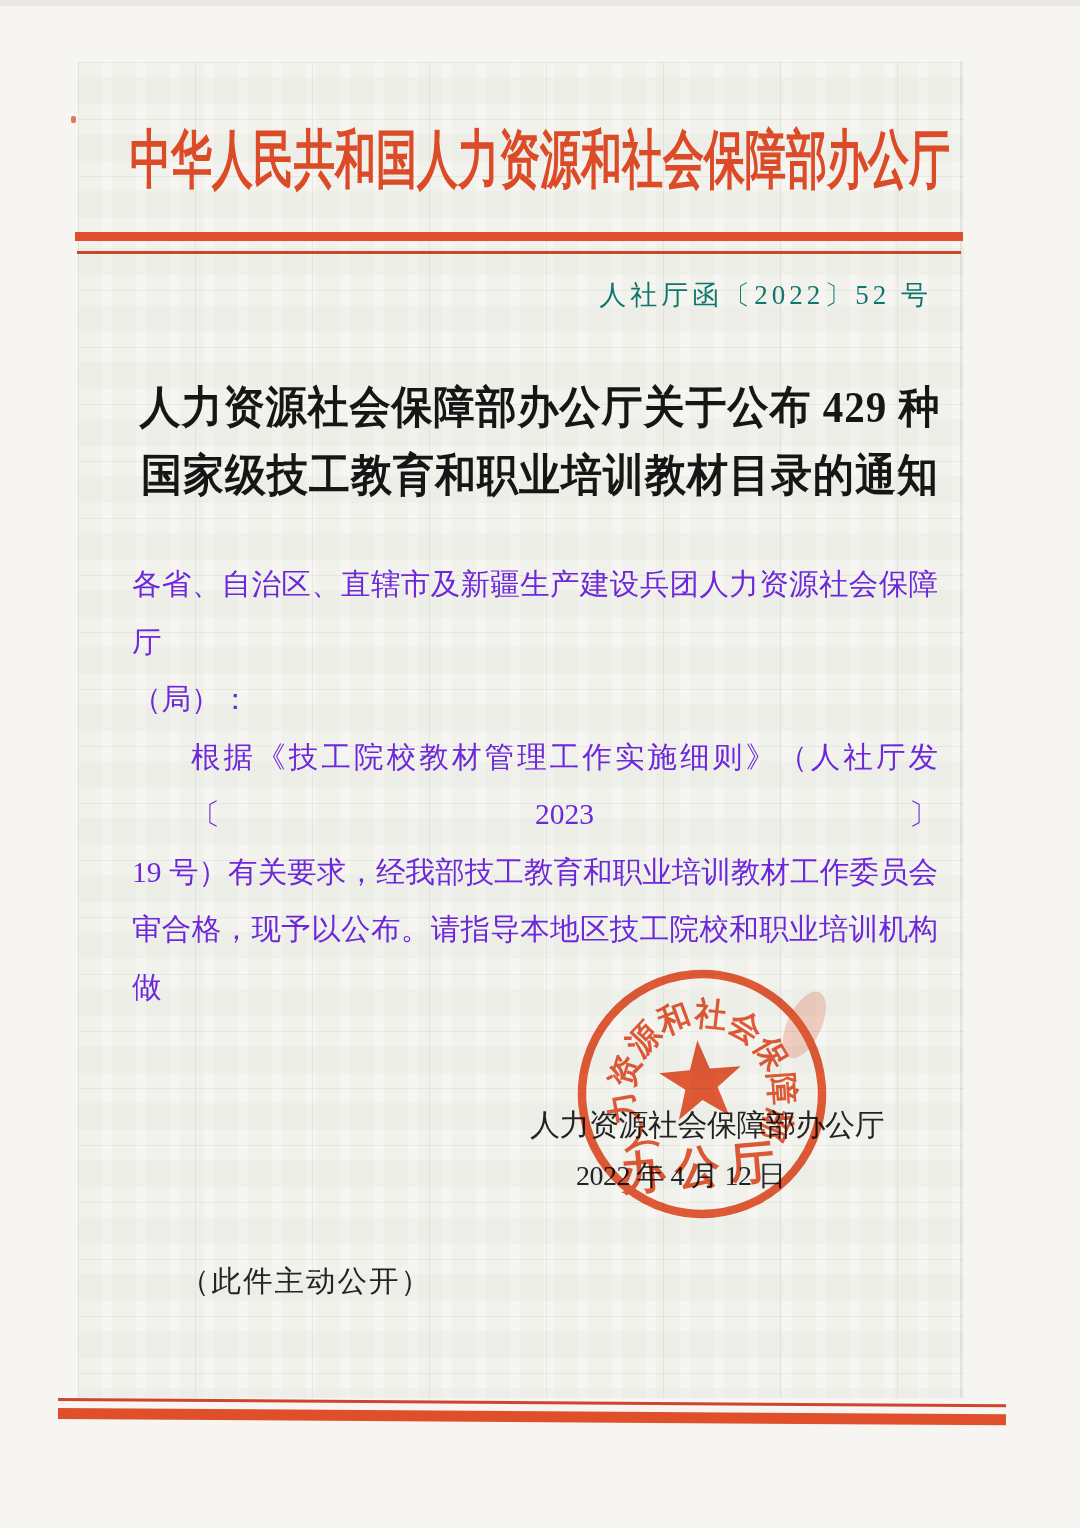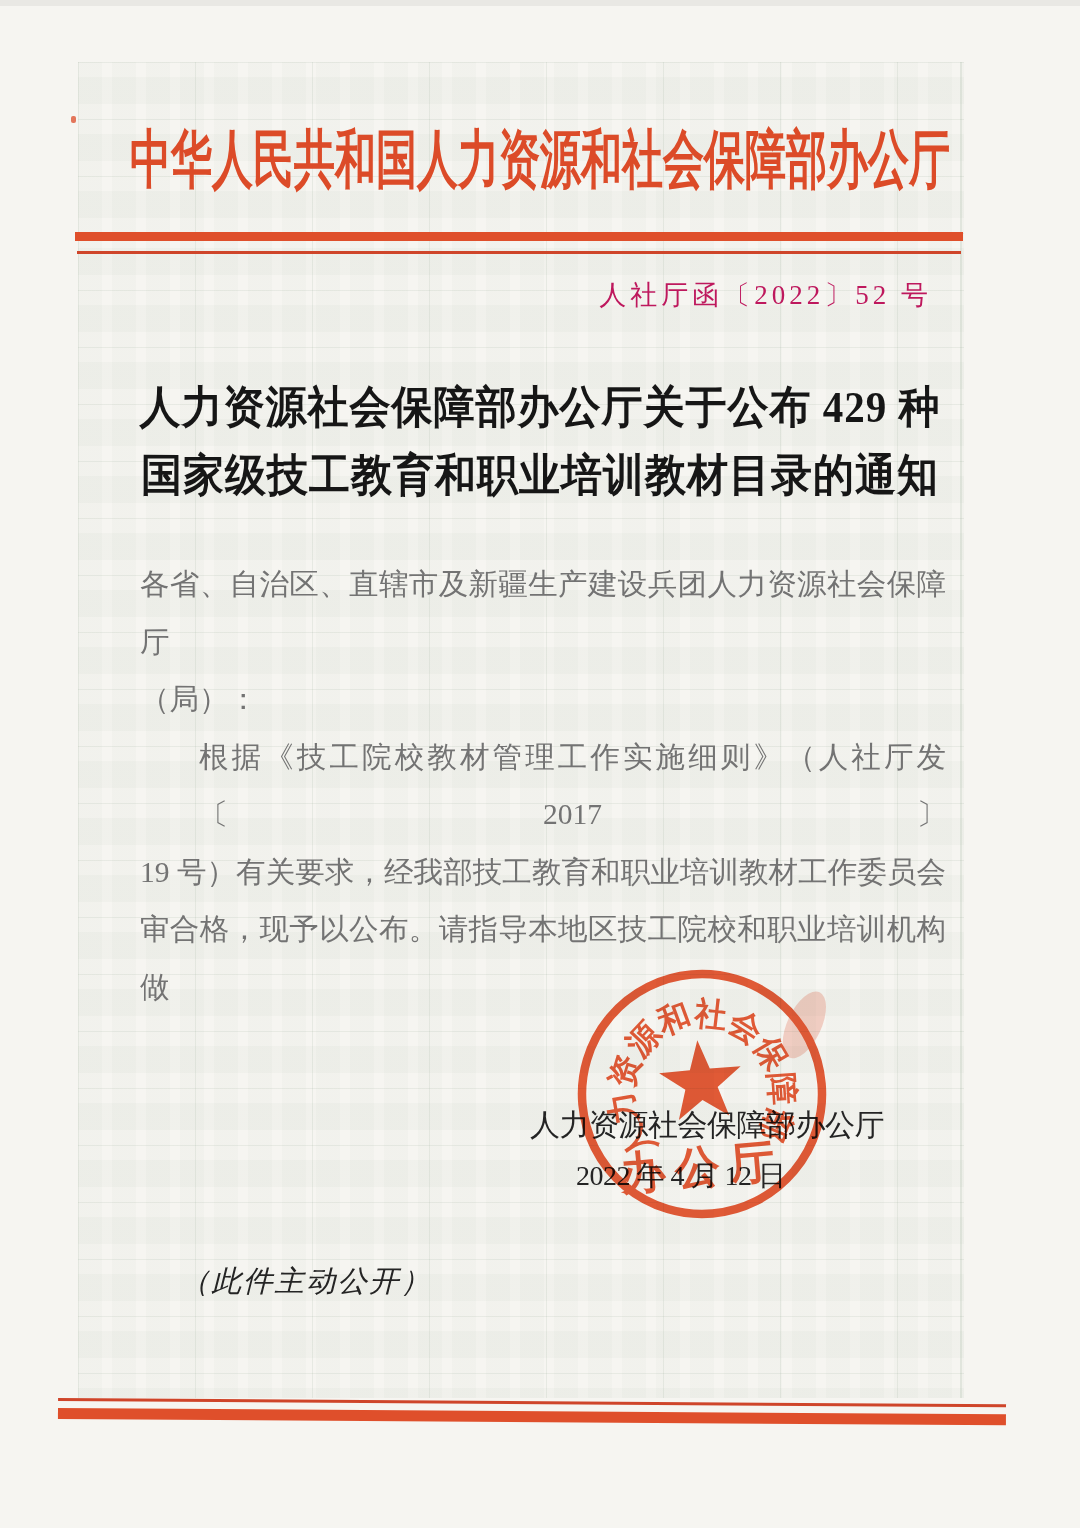--- a/index.html
+++ b/index.html
@@ -30,33 +30,33 @@
     text-align:center; white-space:nowrap; line-height:1;
     font-size:41px; font-weight:700; letter-spacing:0px;
     color:#dc4b28;
     transform:scaleY(1.55); transform-origin:50% 0;
   }
   .rule-thick{ position:absolute; top:226px; left:75px; width:888px; height:9px; background:#df4f2b; }
   .rule-thin{ position:absolute; top:245px; left:77px; width:884px; height:3px; background:#cf452a; }
 
   .doc-number{
     position:absolute; top:273px; right:148px;
-    font-size:27px; letter-spacing:4px; line-height:1.2; color:#be185d;
+    font-size:27px; letter-spacing:4px; line-height:1.2; color:#0f766e;
   }
 
   .notice-title{
     position:absolute; top:367px; left:0; right:0;
     text-align:center; font-weight:700; color:#161616;
     font-size:41px; line-height:63px; letter-spacing:1px;
     transform:scaleY(1.08); transform-origin:50% 0;
   }
 
   .body-text{
-    position:absolute; top:550px; left:140px; width:806px;
-    font-size:29.5px; line-height:57.5px; color:#737373;
+    position:absolute; top:550px; left:132px; width:806px;
+    font-size:29.5px; line-height:57.5px; color:#6d28d9;
   }
   .jl{ text-align:justify; text-align-last:justify; }
   .ll{ text-align:left; text-align-last:left; }
   .indent{ padding-left:59px; }
 
   .sig-org{
     position:absolute; top:1104px; left:530px;
     font-size:30px; letter-spacing:-0.5px; line-height:1; color:#242424;
   }
   .sig-date{
@@ -64,21 +64,21 @@
     font-size:28px; letter-spacing:-0.5px; line-height:1; color:#242424;
   }
 
   .seal{
     position:absolute; left:562px; top:948px; width:280px; height:280px;
     transform:rotate(-5deg);
     mix-blend-mode:multiply; opacity:.93;
     font-family:"Liberation Serif","DejaVu Serif",serif;
   }
 
-  .note{ position:absolute; left:180px; font-size:29.5px; letter-spacing:2px; line-height:1; color:#242424;font-style:italic; }
+  .note{ position:absolute; left:180px; font-size:29.5px; letter-spacing:2px; line-height:1; color:#242424; }
   .note-1{ top:1261px; }
   .note-2{ top:1321px; }
 
   .bottom-rules{
     position:absolute; top:1392px; left:58px; width:948px;
     transform:rotate(0.38deg); transform-origin:0 50%;
   }
   .b-thin{ width:100%; height:3px; background:#cf452a; }
   .b-gap{ width:100%; height:7px; }
   .b-thick{ width:100%; height:11px; background:#df4f2b; }
@@ -100,21 +100,21 @@
   <div class="doc-number">人社厅函〔2022〕52 号</div>
 
   <div class="notice-title">
     <div>人力资源社会保障部办公厅关于公布 429 种</div>
     <div>国家级技工教育和职业培训教材目录的通知</div>
   </div>
 
   <div class="body-text">
     <div class="jl">各省、自治区、直辖市及新疆生产建设兵团人力资源社会保障厅</div>
     <div class="ll">（局）：</div>
-    <div class="jl indent">根据《技工院校教材管理工作实施细则》（人社厅发〔2017〕</div>
+    <div class="jl indent">根据《技工院校教材管理工作实施细则》（人社厅发〔2023〕</div>
     <div class="jl">19 号）有关要求，经我部技工教育和职业培训教材工作委员会</div>
     <div class="jl">审合格，现予以公布。请指导本地区技工院校和职业培训机构做</div>
   </div>
 
   <div class="sig-org">人力资源社会保障部办公厅</div>
   <div class="sig-date">2022 年 4 月 12 日</div>
 
   <svg class="seal" viewBox="0 0 280 280" xmlns="http://www.w3.org/2000/svg" aria-hidden="true">
     <defs>
       <path id="sealArc" d="M 91.2 188.8 A 69 69 0 1 1 188.8 188.8" fill="none"></path>

